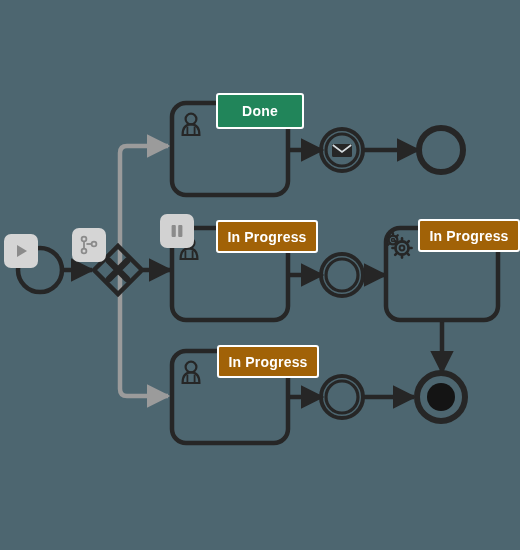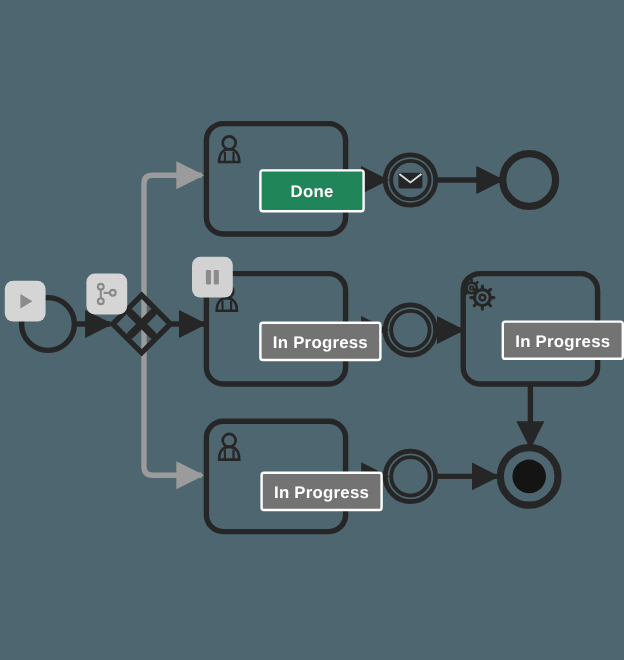--- a/index.html
+++ b/index.html
@@ -33,27 +33,26 @@
     justify-content: center;
     color: #ffffff;
     font-weight: bold;
     font-size: 14px;
     letter-spacing: 0.2px;
     border: 2px solid #ffffff;
     border-radius: 3px;
     white-space: nowrap;
     line-height: 1;
     z-index: 6;
-    margin-top: 48px;
   }
   .badge-done {
     background: #21855a;
   }
   .badge-progress {
-    background: #737373;
+    background: #a16207;
   }
   .chip {
     position: absolute;
     box-sizing: border-box;
     background: #d5d5d5;
     border-radius: 7px;
     display: flex;
     align-items: center;
     justify-content: center;
     z-index: 7;

